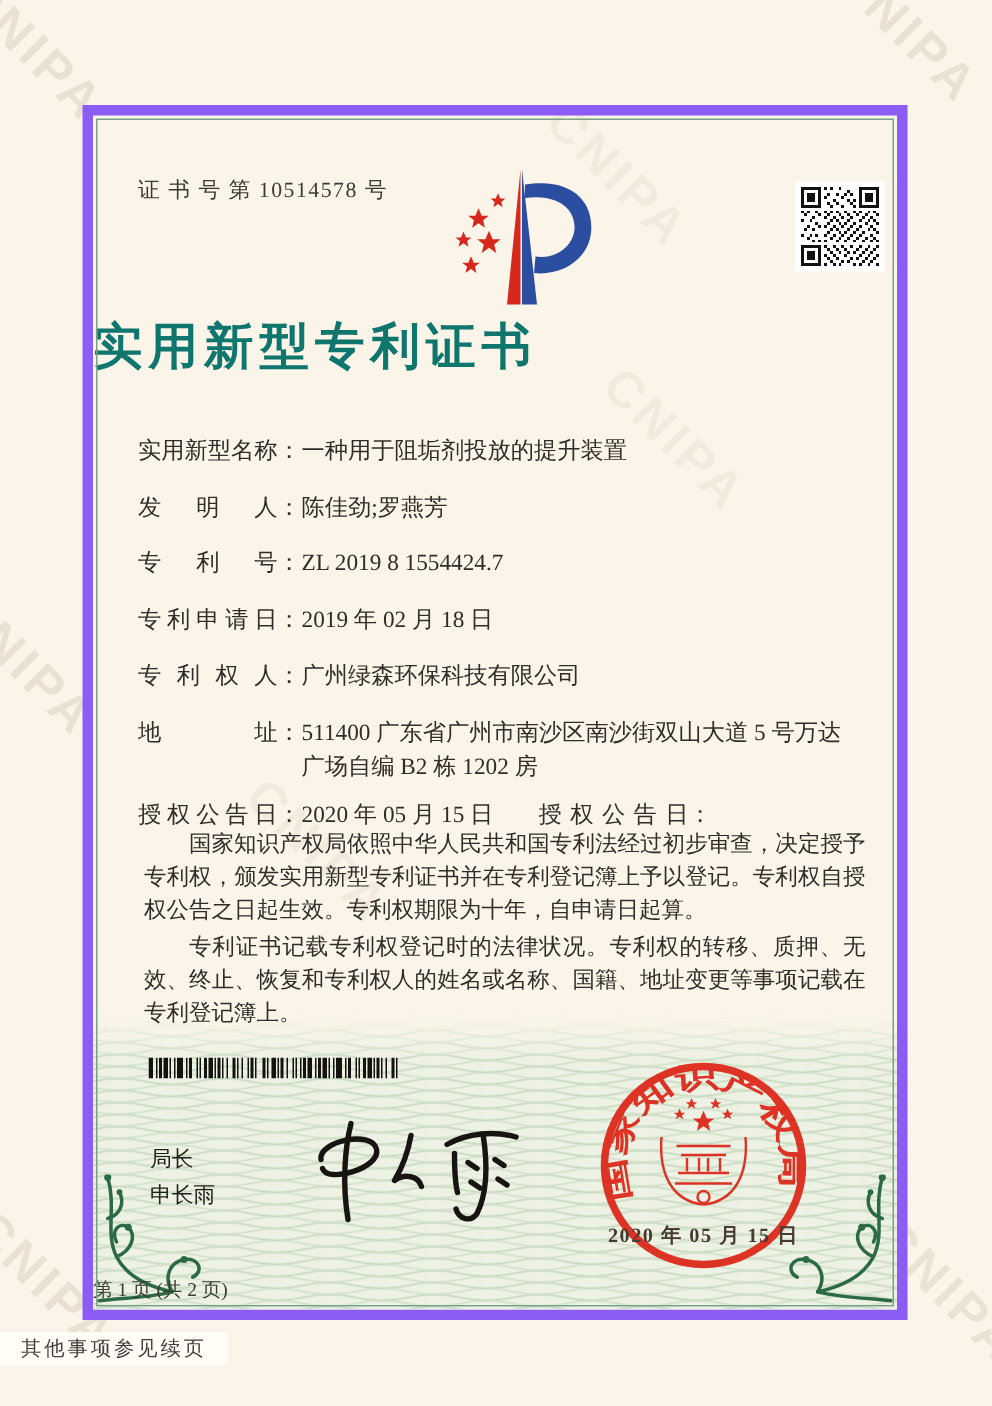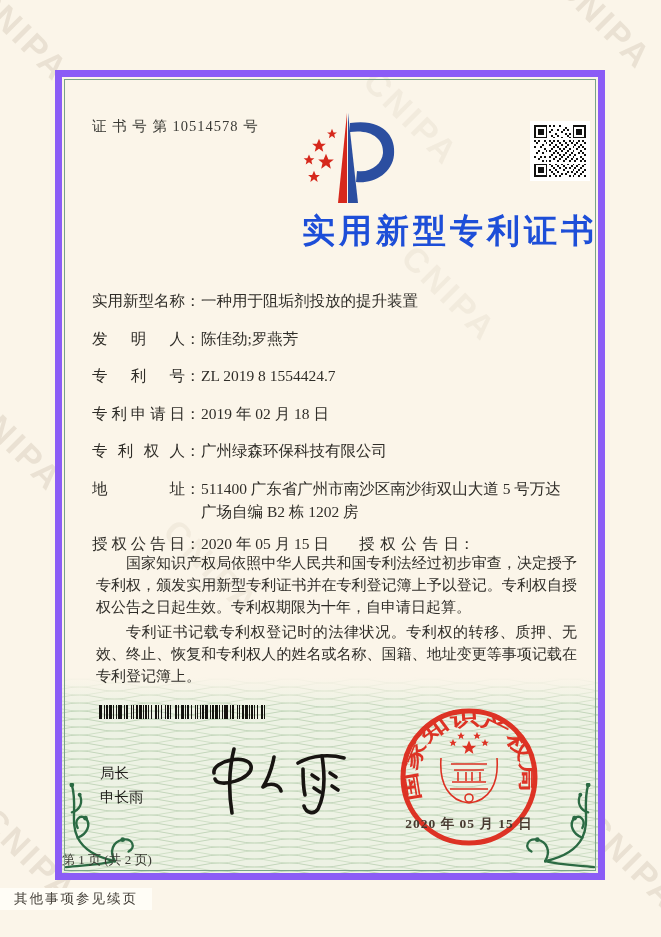--- a/index.html
+++ b/index.html
@@ -27,22 +27,22 @@
     content:"";position:absolute;inset:2px;border:1px solid #79a389;
     pointer-events:none;z-index:3;
   }
   .frame > *{position:absolute;}
   .cert-number{
     left:30px;top:40px;font-size:14.5px;color:#3a3a35;letter-spacing:1px;
   }
   .qr{left:468px;top:44px;width:60px;height:60px;background:#fff;padding:2px;box-sizing:border-box;}
   .logo{left:224px;top:32px;width:124px;height:102px;}
   .title{
-    left:0;right:0;top:132px;text-align:right;
-    font-size:33px;font-weight:bold;letter-spacing:4px;color:#1d4ed8;
+    left:0;right:0;top:132px;text-align:left;
+    font-size:33px;font-weight:bold;letter-spacing:4px;color:#0f766e;
   }
   
   .fields{left:30px;right:26px;top:212px;}
   .row{display:flex;font-size:15.5px;line-height:23px;margin-bottom:14.5px;}
   .row.addr{margin-bottom:9px;}
   .lab{width:93px;flex:none;text-align:justify;text-align-last:justify;}
   .lab.lab2{width:100px;margin-left:12px;}
   .colon{flex:none;width:16px;}
   .val{flex:1;}
   .val.fixed{flex:none;width:146px;}

